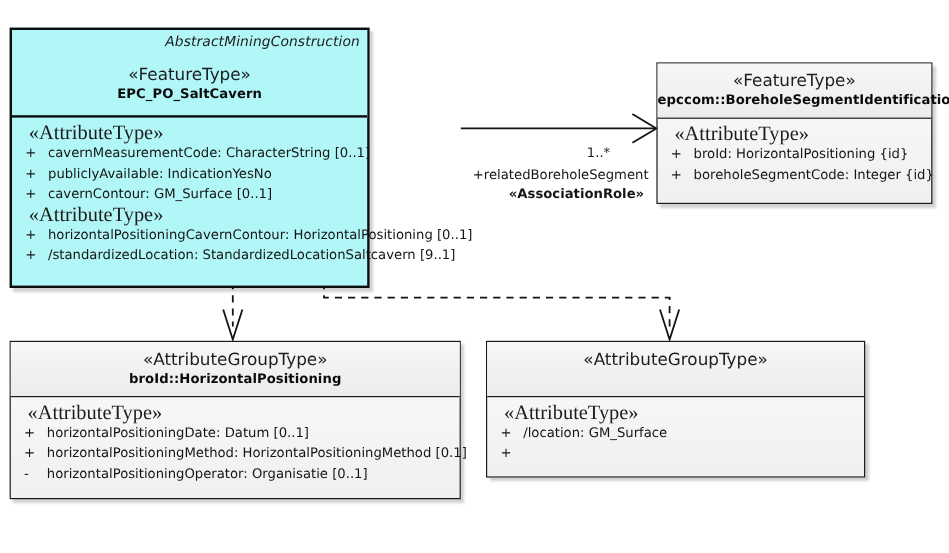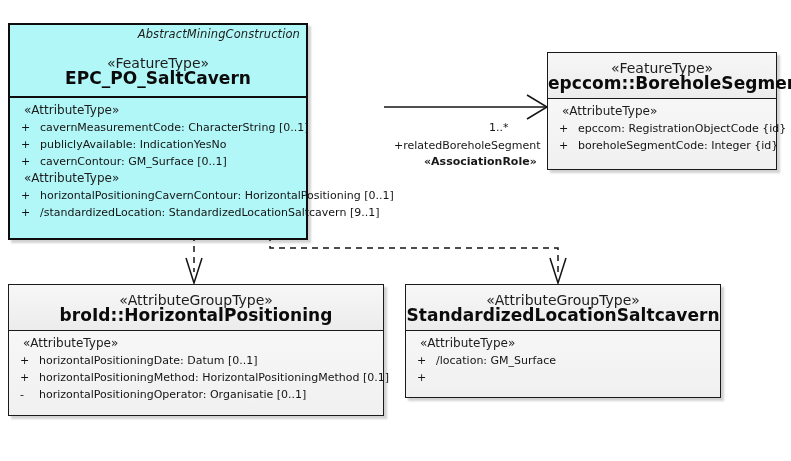--- a/index.html
+++ b/index.html
@@ -59,38 +59,39 @@
     font-size: 11.5px;
     color: #1c1c1c;
     letter-spacing: 0.1px;
   }
   .stereotype {
     font-size: 14px;
     color: #1c1c1c;
     line-height: 15px;
   }
   .class-name {
-    font-size: 17px;
+    font-size: 11px;
     font-weight: bold;
     color: #0b0b0b;
     line-height: 15px;
     letter-spacing: 0.05px;
   }
 
   .class-body {
     position: relative;
     box-sizing: border-box;
     padding: 4px 0 4px 0;
   }
   .group-label {
-    font-size: 12px;
+    font-size: 17px;
     color: #1c1c1c;
     padding-left: 14px;
     line-height: 17px;
     white-space: nowrap;
+    font-family: Liberation Serif, serif;
   }
   .attr-row {
     position: relative;
     font-size: 11px;
     color: #141414;
     line-height: 17px;
     height: 17px;
     white-space: nowrap;
     padding-left: 30px;
   }
@@ -180,21 +181,21 @@
 
   <div class="uml-class grey-grad" style="left:547px; top:52px; width:230px; height:118px;">
     <div class="class-header" style="height:46px;">
       <div class="stereotype" style="margin-top:6px;">«FeatureType»</div>
       <div class="class-name">epccom::BoreholeSegmentIdentification</div>
     </div>
     <div class="class-body">
       <div class="group-label">«AttributeType»</div>
       <div class="attr-row">
         <span class="attr-vis">+</span>
-        <span>epccom: RegistrationObjectCode {id}</span>
+        <span>broId: HorizontalPositioning {id}</span>
       </div>
       <div class="attr-row">
         <span class="attr-vis">+</span>
         <span>boreholeSegmentCode: Integer {id}</span>
       </div>
     </div>
   </div>
 
   <div class="uml-class grey-grad" style="left:8px; top:284px; width:376px; height:132px;">
     <div class="class-header" style="height:46px;">
@@ -214,21 +215,20 @@
       <div class="attr-row">
         <span class="attr-vis">-</span>
         <span>horizontalPositioningOperator: Organisatie [0..1]</span>
       </div>
     </div>
   </div>
 
   <div class="uml-class grey-grad" style="left:405px; top:284px; width:316px; height:114px;">
     <div class="class-header" style="height:46px;">
       <div class="stereotype" style="margin-top:6px;">«AttributeGroupType»</div>
-      <div class="class-name">StandardizedLocationSaltcavern</div>
     </div>
     <div class="class-body">
       <div class="group-label">«AttributeType»</div>
       <div class="attr-row">
         <span class="attr-vis">+</span>
         <span>/location: GM_Surface</span>
       </div>
       <div class="attr-row">
         <span class="attr-vis">+</span>
       </div>

